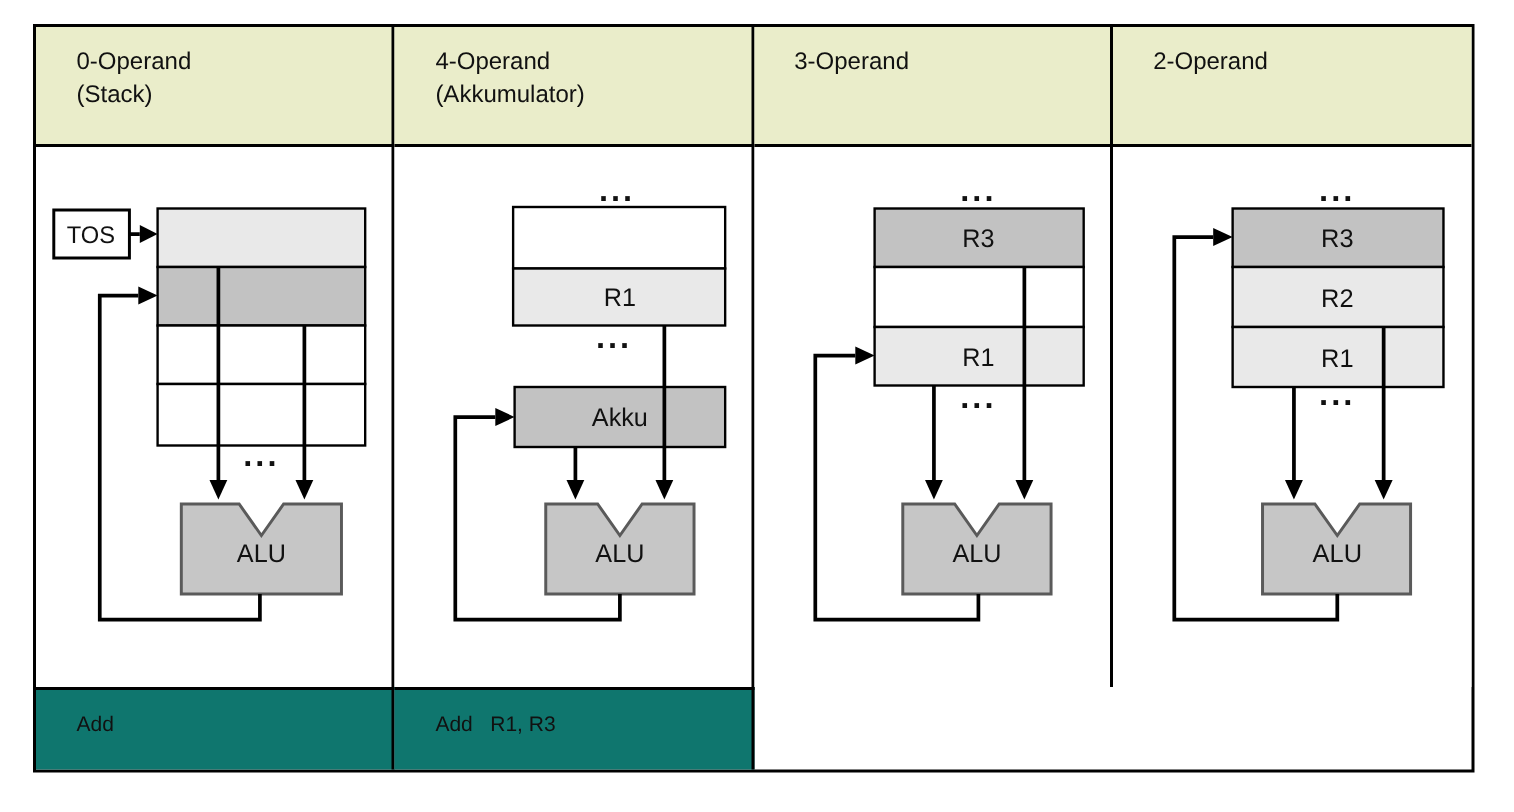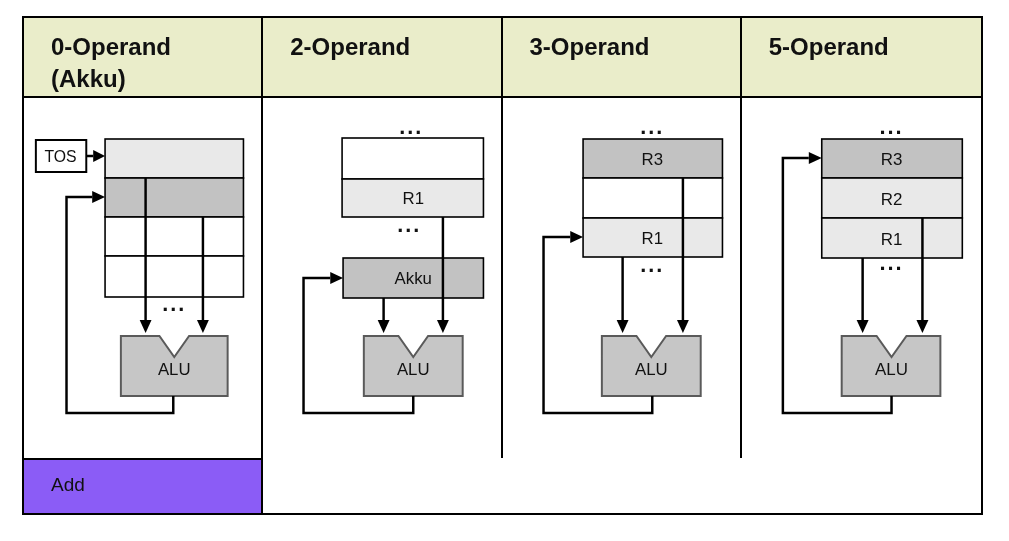--- a/index.html
+++ b/index.html
@@ -3,52 +3,53 @@
 <meta charset="utf-8">
 <style>
   html,body{margin:0;padding:0;background:#ffffff;}
   .stage{position:relative;width:1009px;height:541px;background:#ffffff;
          font-family:"Liberation Sans",sans-serif;color:#111;}
   .optable{position:absolute;left:22px;top:16px;width:957px;height:495px;
            border:2px solid #000;display:grid;
            grid-template-columns:repeat(4,1fr);
            grid-template-rows:80px 360px 1fr;background:#fff;}
   .hcell{background:#eaedca;border-bottom:2px solid #000;
-         padding:13px 0 0 27px;font-size:24px;font-weight:bold;line-height:1.35;}
-  .fcell{background:#8b5cf6;border-top:2px solid #000;
-         padding:14px 0 0 27px;font-size:19px;white-space:pre;}
+         padding:13px 0 0 27px;font-size:16px;font-weight:normal;line-height:1.35;}
+  .fcell{background:#0f766e;border-top:2px solid #000;
+         padding:14px 0 0 27px;font-size:14px;white-space:pre;}
   .dcell{position:relative;background:#fff;}
   .cdiv{border-right:2px solid #000;}
   .dcell svg{position:absolute;left:0;top:0;width:100%;height:100%;}
   svg text{font-family:"Liberation Sans",sans-serif;font-size:17px;fill:#111;}
   svg text.small{font-size:16px;}
   svg text.dots{font-size:22px;font-weight:bold;letter-spacing:2px;}
   .ln{stroke:#000;stroke-width:2.5;fill:none;}
   .thin{stroke:#000;stroke-width:1.6;}
   .ah{fill:#000;stroke:none;}
   .alu{fill:#c6c6c6;stroke:#5a5a5a;stroke-width:2;}
 </style>
 </head>
 <body>
 
 <div class="stage">
   <div class="optable">
 
     <div class="hcell cdiv">
       <span style="display:block">0-Operand</span>
-      <span style="display:block">(Akku)</span>
+      <span style="display:block">(Stack)</span>
     </div>
     <div class="hcell cdiv">
-      <span style="display:block">2-Operand</span>
+      <span style="display:block">4-Operand</span>
+      <span style="display:block">(Akkumulator)</span>
     </div>
     <div class="hcell cdiv">
       <span style="display:block">3-Operand</span>
     </div>
     <div class="hcell">
-      <span style="display:block">5-Operand</span>
+      <span style="display:block">2-Operand</span>
     </div>
 
     <div class="dcell cdiv">
       <svg viewBox="0 0 240 360" preserveAspectRatio="none">
         <g>
           <rect class="thin" x="82" y="41" width="140" height="39" fill="#e9e9e9"></rect>
           <rect class="thin" x="82" y="80" width="140" height="39" fill="#c2c2c2"></rect>
           <rect class="thin" x="82" y="119" width="140" height="39" fill="#ffffff"></rect>
           <rect class="thin" x="82" y="158" width="140" height="41" fill="#ffffff"></rect>
         </g>
@@ -157,15 +158,16 @@
           <text x="150" y="277" text-anchor="middle">ALU</text>
         </g>
         <g>
           <polyline class="ln" points="150,298 150,315 41,315 41,60 67,60"></polyline>
           <polygon class="ah" points="67,54 67,66 80,60"></polygon>
         </g>
       </svg>
     </div>
 
     <div class="fcell cdiv">Add</div>
+    <div class="fcell cdiv">Add   R1, R3</div>
 
   </div>
 </div>
 
 </body></html>

